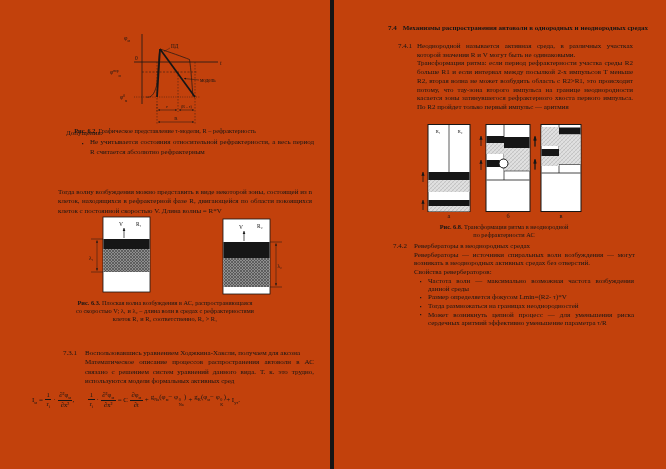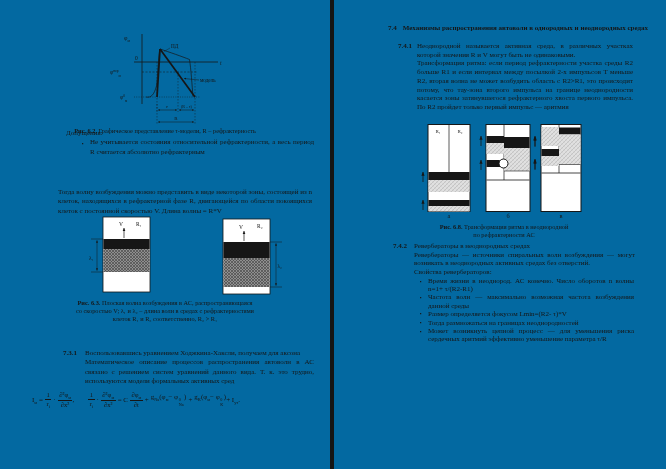--- a/index.html
+++ b/index.html
@@ -1,35 +1,35 @@
 <!DOCTYPE html>
 <html><head>
 <meta charset="utf-8">
 <style>
   *{box-sizing:border-box;margin:0;padding:0}
   html,body{background:#ffffff}
   .viewport{position:relative;width:666px;height:469px;background:#fff;overflow:hidden;
             font-family:"Liberation Serif","DejaVu Serif",serif;color:#161616}
-  .page{position:absolute;top:0;height:469px;background:#0369a1}
+  .page{position:absolute;top:0;height:469px;background:#c2410c}
   .page-left{left:0;width:330px}
   .page-right{left:334px;width:332px}
   .divider{position:absolute;left:330px;top:0;width:4px;height:469px;background:#151515}
   .abs{position:absolute}
   .fs{font-size:7px;line-height:9.3px}
   .rp{font-size:7px;line-height:8.7px}
   .just{text-align:justify}
   .bold{font-weight:700}
   .caption{font-size:6.3px;line-height:8.2px;text-align:center}
   .b-title{margin-left:8px}
   .bullet-item{display:flex;margin-left:24px}
   .bullet-item-r{display:flex;margin:0}
   .blt{flex:none;width:8px;font-size:4.6px;line-height:inherit;padding-top:0.5px}
   .btxt{flex:1;text-align:justify}
   .headrow{display:flex;gap:6px;font-weight:700}
-  .numcol{font-weight:700}
+  .numcol{font-weight:400}
   
   .formula{display:flex;align-items:center;font-size:7px;line-height:8px}
   .fop{margin:0 2px}
   .fgap{width:14px}
   .frac{display:inline-flex;flex-direction:column;align-items:center;font-size:6.6px;line-height:7.6px}
   .frac .num{border-bottom:0.6px solid #161616;padding:0 1.5px}
   .formula sub{font-size:4.3px;line-height:1;vertical-align:-1.5px}
   .supsub{display:inline-flex;flex-direction:column;align-items:flex-start;font-size:4.2px;line-height:4.2px;vertical-align:-2px;margin:0 0.5px}
   svg text{font-family:"Liberation Serif","DejaVu Serif",serif;fill:#161616}
 </style>
@@ -252,24 +252,20 @@
     <div class="abs rp numcol" style="left:59px;top:242px">7.4.2</div>
     <div class="abs rp" style="left:80px;top:242px;width:221px">
       <div>Ревербераторы в неоднородных средах</div>
       <div class="just">Ревербераторы — источники спиральных волн возбуждения — могут возникать в неоднородных активных средах без отверстий.</div>
       <div>Свойства ревербераторов:</div>
     </div>
 
     <div class="abs rp" style="left:86px;top:277px;width:214px;line-height:8.2px">
       <div class="bullet-item-r">
           <span class="blt">▪</span>
-          <span class="btxt">Время жизни в неоднород. АС конечно. Число оборотов n волны n=1+ τ/(R2-R1)</span>
-        </div>
-      <div class="bullet-item-r">
-          <span class="blt">▪</span>
           <span class="btxt">Частота волн — максимально возможная частота возбуждения данной среды</span>
         </div>
       <div class="bullet-item-r">
           <span class="blt">▪</span>
           <span class="btxt">Размер определяется фокусом Lmin=(R2- τ)*V</span>
         </div>
       <div class="bullet-item-r">
           <span class="blt">▪</span>
           <span class="btxt">Тогда размножаться на границах неоднородностей</span>
         </div>

